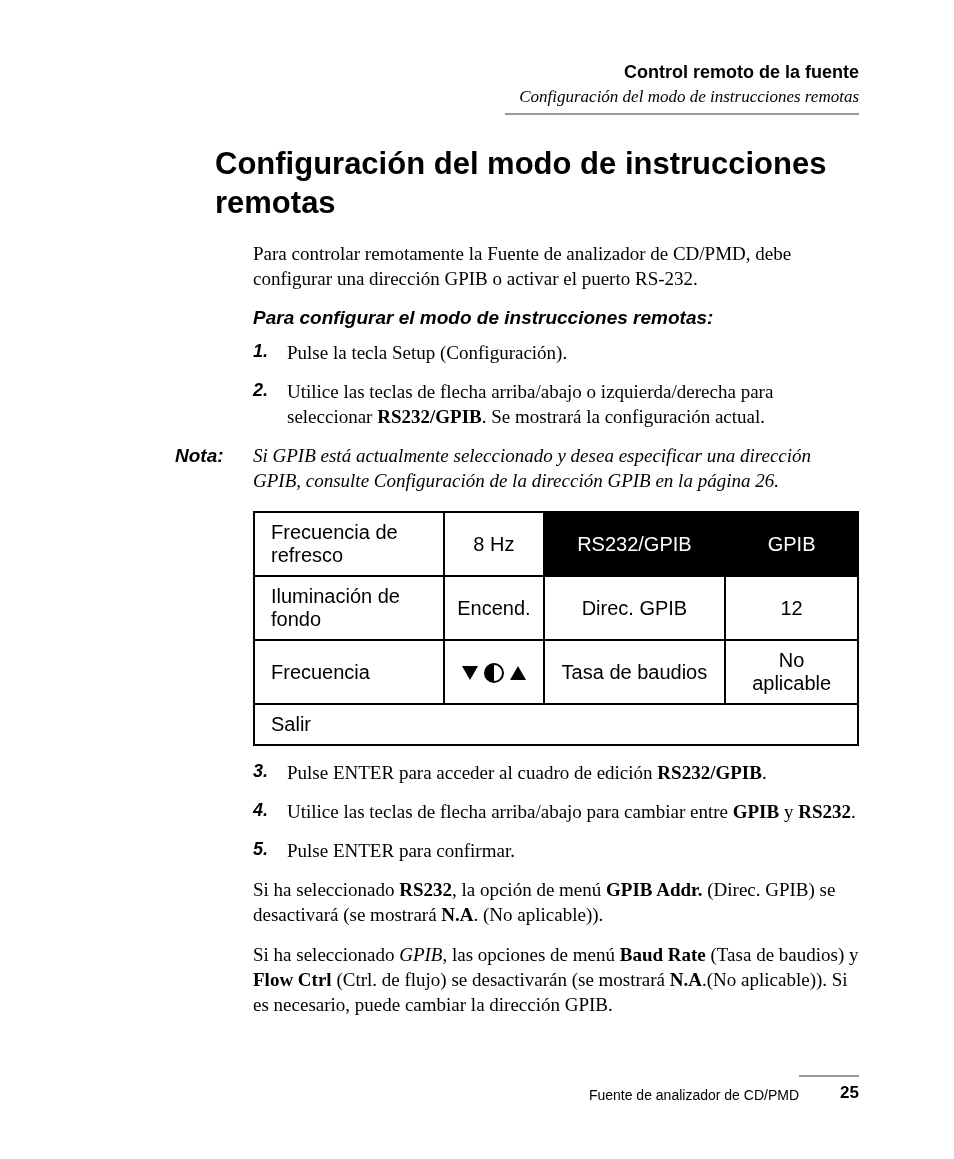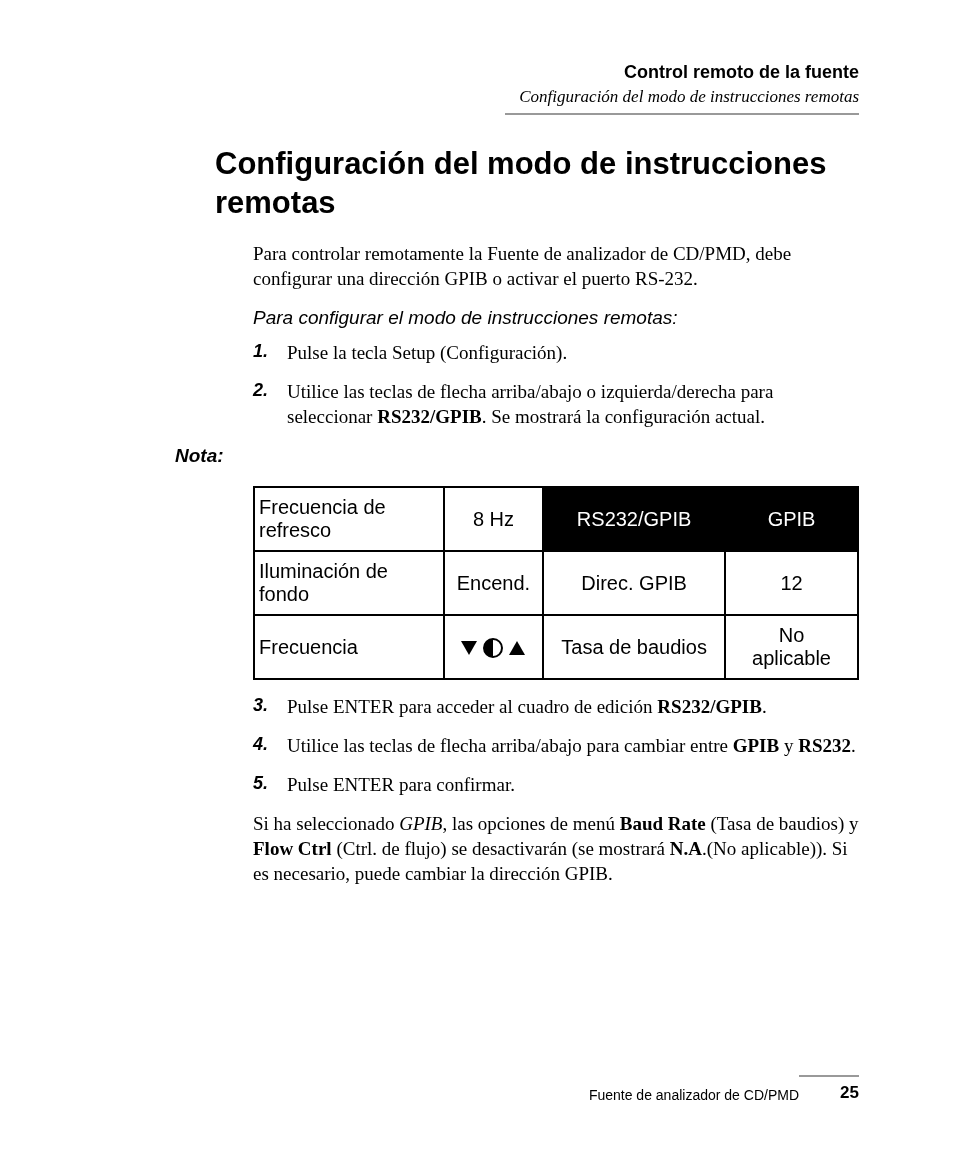--- a/index.html
+++ b/index.html
@@ -46,21 +46,21 @@
   }
   .body {
     margin-left: 128px;
     font-size: 19px;
     line-height: 1.32;
   }
   .body p { margin: 0 0 14px 0; }
   .subhead {
     font-family: Arial, Helvetica, sans-serif;
     font-style: italic;
-    font-weight: 400;
+    font-weight: 700;
     font-size: 19px;
     margin: 10px 0 10px 0;
   }
   ol.steps {
     list-style: none;
     padding: 0;
     margin: 0 0 10px 0;
   }
   ol.steps li {
     display: flex;
@@ -105,21 +105,21 @@
     border: 2px solid #000;
     padding: 8px 12px;
     vertical-align: middle;
     line-height: 1.15;
   }
   .cfg-table .inv {
     background: #000;
     color: #fff;
   }
   .cfg-table .val { text-align: center; }
-  .cfg-table .label { text-align: left; padding-left: 4px; }
+  .cfg-table .label { text-align: left; padding-left: 16px; }
   .cfg-table .wide { text-align: left; padding-left: 16px; }
   .contrast-icons {
     display: inline-flex;
     align-items: center;
     gap: 6px;
     vertical-align: middle;
   }
   .tri-down, .tri-up {
     width: 0; height: 0; display: inline-block;
   }
@@ -199,20 +199,23 @@
         <span class="num">2.</span>
         <span class="txt">
           <span>Utilice las teclas de flecha arriba/abajo o izquierda/derecha para seleccionar </span><b>RS232/GPIB</b><span>. Se mostrará la configuración actual.</span>
         </span>
       </li>
     </ol>
   </div>
 
   <div class="note-row">
     <div class="note-label">Nota:</div>
+    <div class="note-text">
+      <span>Si GPIB está actualmente seleccionado y desea especificar una dirección GPIB, consulte </span><span>Configuración de la dirección GPIB</span><span> en la página 26.</span>
+    </div>
   </div>
 
   <div class="body">
     <table class="cfg-table">
       <colgroup>
         <col style="width:195px">
           <col style="width:95px">
           <col style="width:185px">
           <col style="width:135px">
       </colgroup>
@@ -234,20 +237,23 @@
         <td class="val">
           <span class="contrast-icons">
             <span class="tri-down"></span>
             <span class="half-circle"></span>
             <span class="tri-up"></span>
           </span>
         </td>
         <td class="val">Tasa de baudios</td>
         <td class="val">No aplicable</td>
       </tr>
+      <tr>
+        <td class="wide" colspan="4">Salir</td>
+      </tr>
     </tbody>
       </table>
 
     <ol class="steps">
       <li>
         <span class="num">3.</span>
         <span class="txt">
           <span>Pulse ENTER para acceder al cuadro de edición </span><b>RS232/GPIB</b><span>.</span>
         </span>
       </li>
@@ -256,20 +262,23 @@
         <span class="txt">
           <span>Utilice las teclas de flecha arriba/abajo para cambiar entre </span><b>GPIB</b><span> y </span><b>RS232</b><span>.</span>
         </span>
       </li>
       <li>
         <span class="num">5.</span>
         <span class="txt">Pulse ENTER para confirmar.</span>
       </li>
     </ol>
 
+    <p>
+      <span>Si ha seleccionado </span><b>RS232</b><span>, la opción de menú </span><b>GPIB Addr.</b><span> (Direc. GPIB) se desactivará (se mostrará </span><b>N.A</b><span>. (No aplicable)).</span>
+    </p>
 
     <p>
       <span>Si ha seleccionado </span><i>GPIB</i><span>, las opciones de menú </span><b>Baud Rate</b><span> (Tasa de baudios) y </span><b>Flow Ctrl</b><span> (Ctrl. de flujo) se desactivarán (se mostrará </span><b>N.A</b><span>.(No aplicable)). Si es necesario, puede cambiar la dirección GPIB.</span>
     </p>
   </div>
 
   <div class="footer">
     <div>Fuente de analizador de CD/PMD</div>
     <div>
       <div class="footer-rule"></div>

